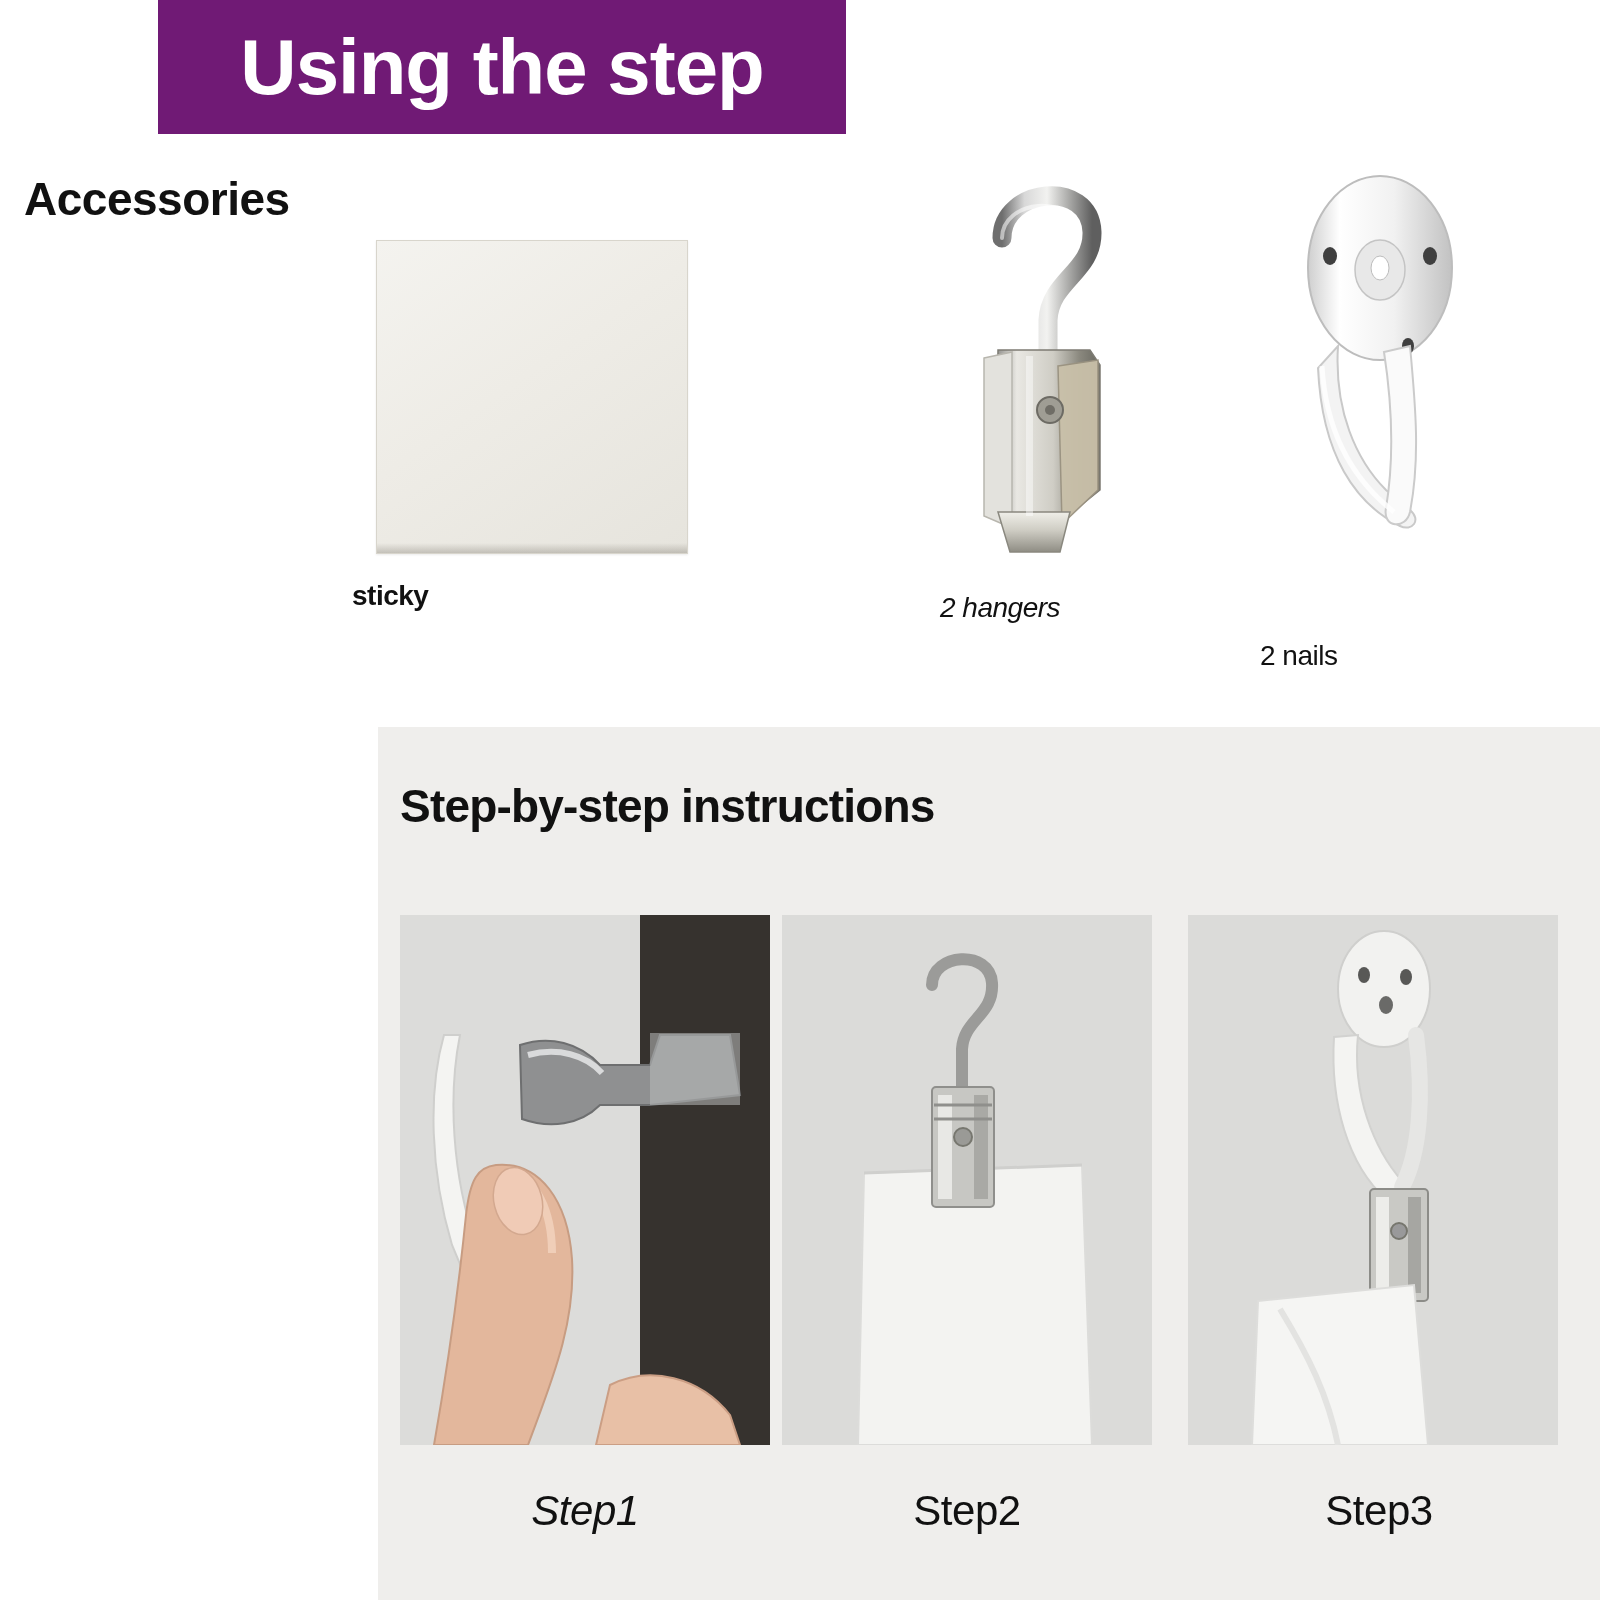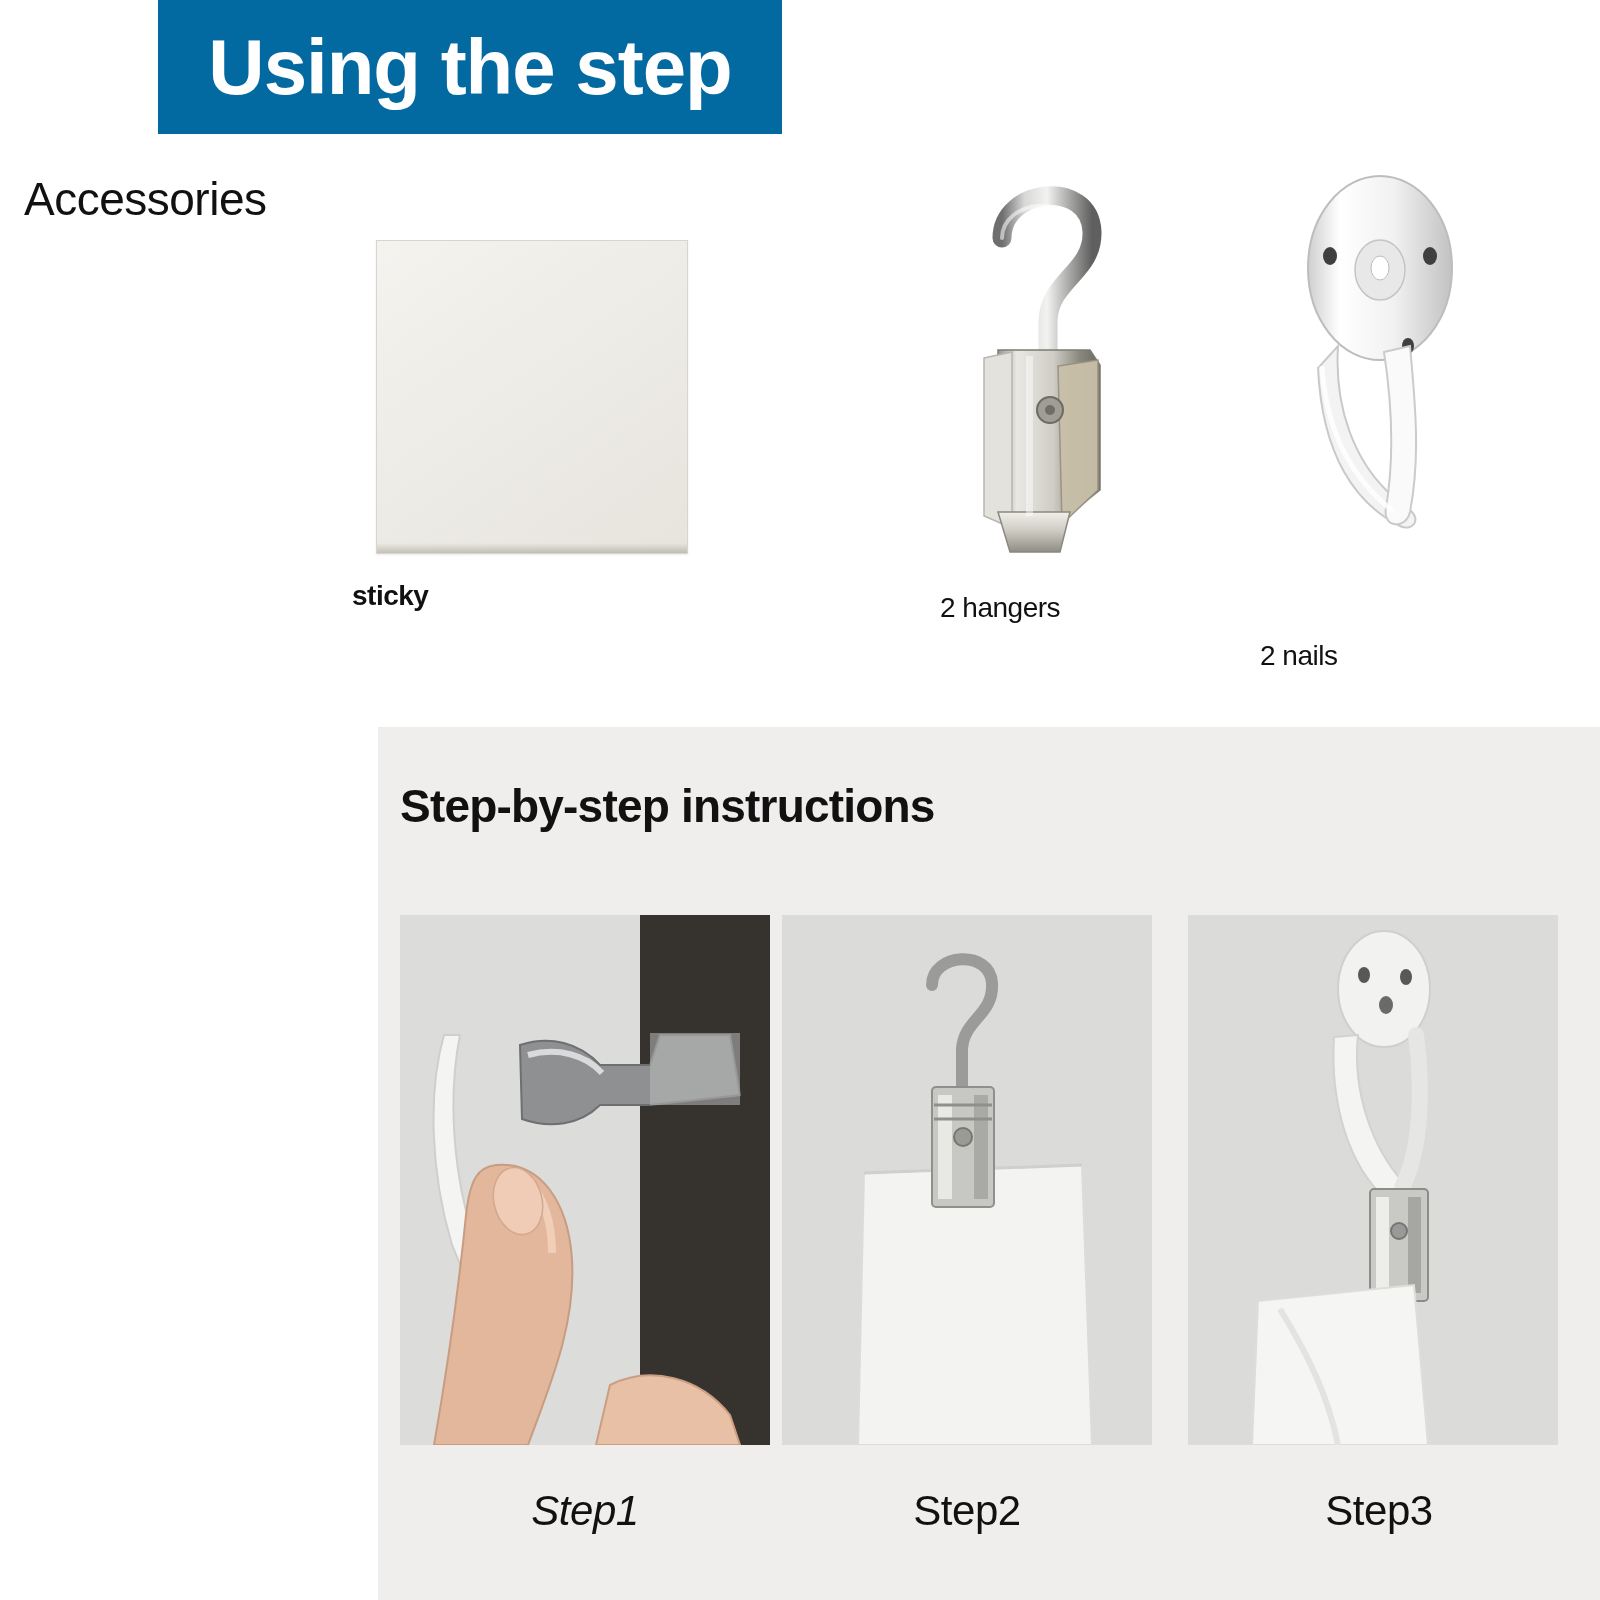--- a/index.html
+++ b/index.html
@@ -14,43 +14,43 @@
     color: #1a1a1a;
     overflow: hidden;
     position: relative;
   }
 
   
   .title-banner {
     position: absolute;
     left: 158px;
     top: 0px;
-    width: 624px;
+    width: 688px;
     height: 134px;
-    background: #0369a1;
+    background: #701a75;
     display: flex;
     align-items: center;
     justify-content: center;
   }
   .title-banner .title-text {
     color: #ffffff;
     font-size: 78px;
     font-weight: bold;
     letter-spacing: -1px;
     line-height: 1;
     white-space: nowrap;
   }
 
   
   .accessories-heading {
     position: absolute;
     left: 24px;
     top: 172px;
     font-size: 46px;
-    font-weight: normal;
+    font-weight: bold;
     color: #111111;
     letter-spacing: -0.5px;
   }
 
   
   .accessories-row {
     position: absolute;
     left: 300px;
     top: 150px;
     width: 1280px;
@@ -85,21 +85,21 @@
     content: "";
     position: absolute;
     left: 0; right: 0; bottom: 0;
     height: 10px;
     background: linear-gradient(to bottom, rgba(160,155,145,0.0), rgba(120,115,105,0.35));
   }
   .sticky-caption { top: 340px; font-weight: bold; }
 
   
   .hanger-item { left: 640px; top: 10px; width: 320px; height: 430px; }
-  .hanger-caption { top: 432px; }
+  .hanger-caption { top: 432px; font-style: italic; }
 
   
   .nail-item { left: 960px; top: 10px; width: 320px; height: 430px; }
   .nail-caption { top: 432px; margin-top: 48px; }
 
   
   .steps-panel {
     position: absolute;
     left: 378px;
     top: 727px;

